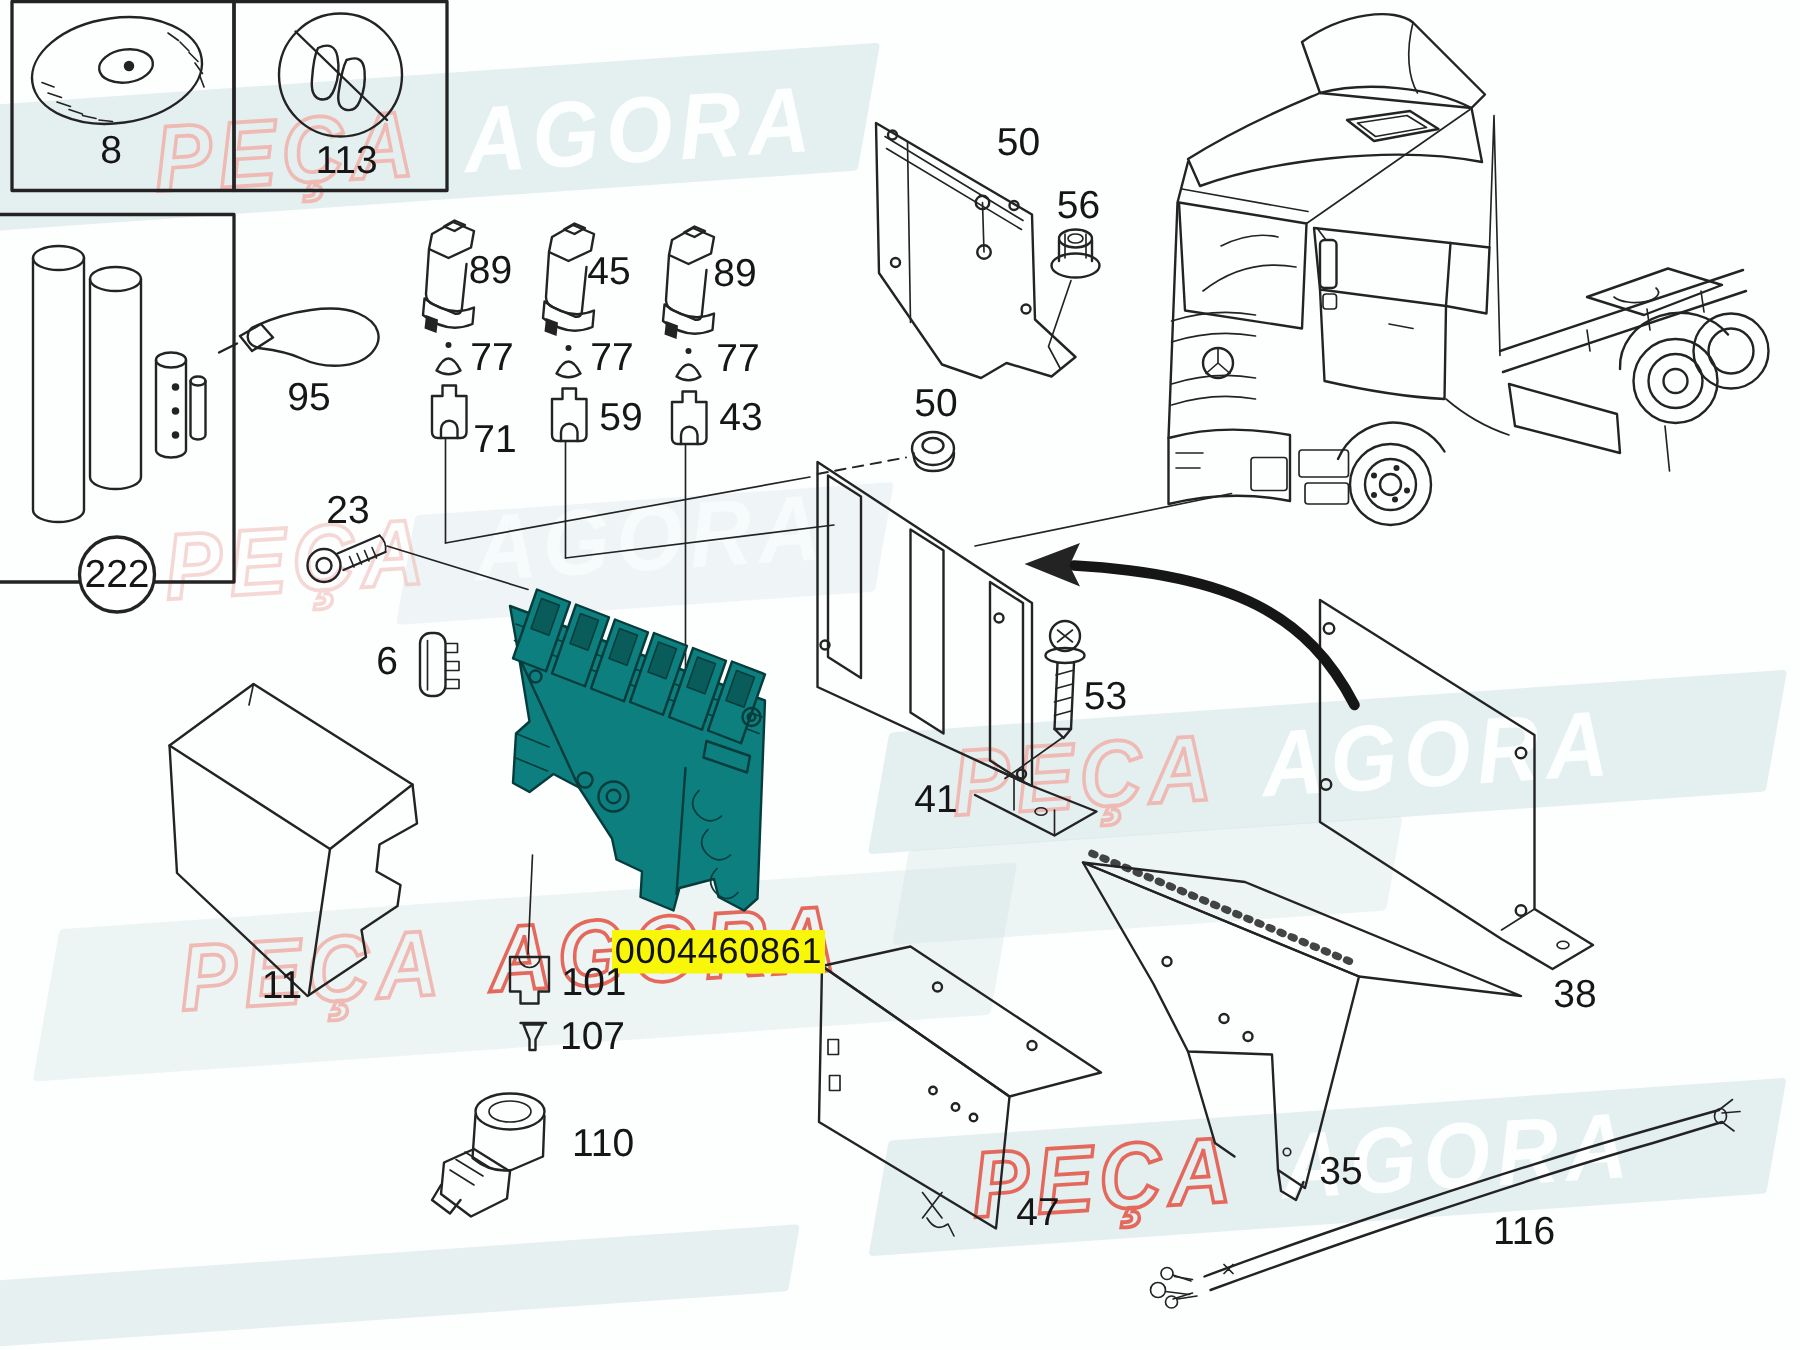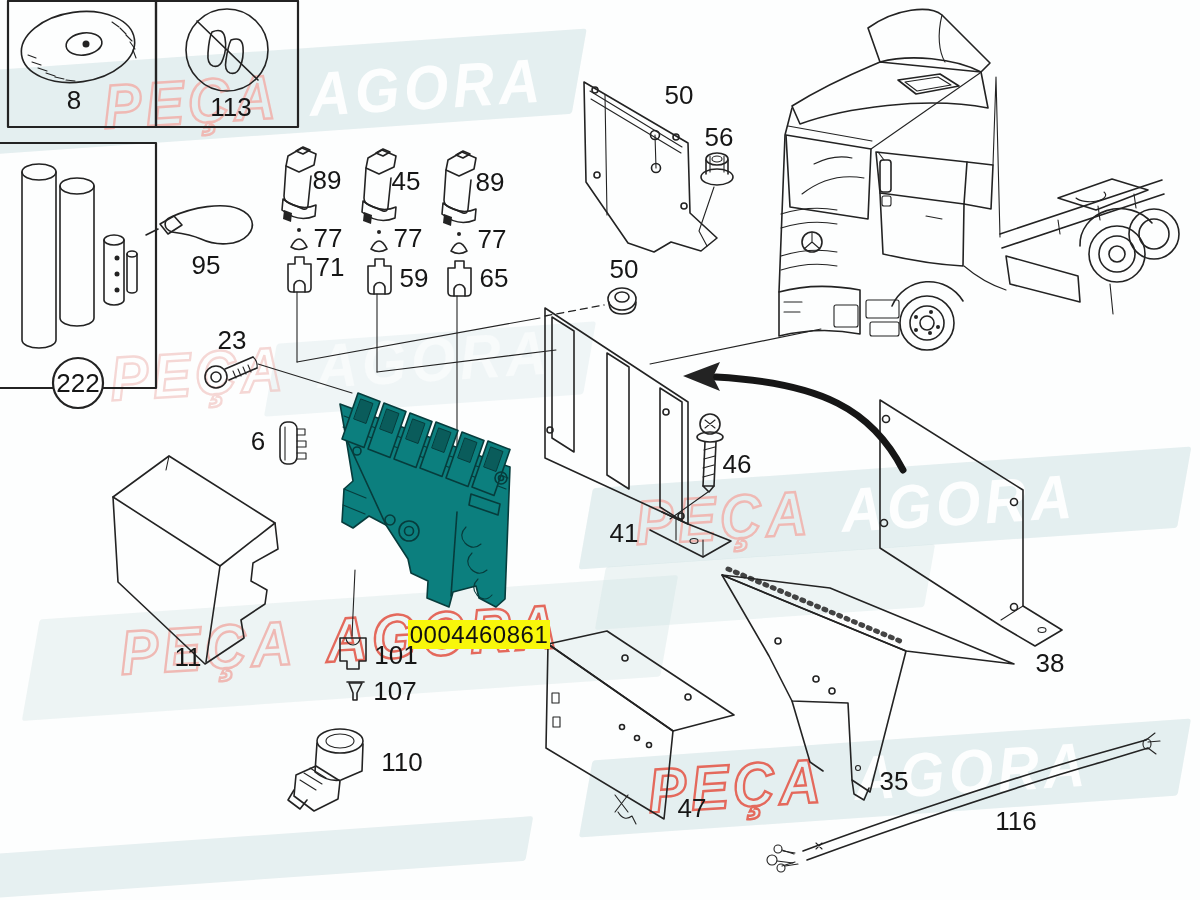--- a/index.html
+++ b/index.html
@@ -412,31 +412,31 @@
   <span class="plbl" style="left:74px;top:100px">8</span>
   <span class="plbl" style="left:231px;top:107px">113</span>
   <span class="plbl" style="left:78px;top:383px">222</span>
   <span class="plbl" style="left:206px;top:265px">95</span>
   <span class="plbl" style="left:327px;top:180px">89</span>
   <span class="plbl" style="left:406px;top:181px">45</span>
   <span class="plbl" style="left:490px;top:182px">89</span>
   <span class="plbl" style="left:328px;top:238px">77</span>
   <span class="plbl" style="left:408px;top:238px">77</span>
   <span class="plbl" style="left:492px;top:239px">77</span>
-  <span class="plbl" style="left:330px;top:267px">71</span>
+  <span class="plbl" style="left:330px;top:293px">71</span>
   <span class="plbl" style="left:414px;top:278px">59</span>
-  <span class="plbl" style="left:494px;top:278px">65</span>
+  <span class="plbl" style="left:494px;top:278px">43</span>
   <span class="plbl" style="left:232px;top:340px">23</span>
   <span class="plbl" style="left:258px;top:441px">6</span>
   <span class="plbl" style="left:188px;top:657px">11</span>
   <span class="plbl" style="left:396px;top:655px">101</span>
   <span class="plbl" style="left:395px;top:691px">107</span>
   <span class="plbl" style="left:402px;top:762px">110</span>
   <span class="plbl" style="left:679px;top:95px">50</span>
   <span class="plbl" style="left:719px;top:137px">56</span>
   <span class="plbl" style="left:624px;top:269px">50</span>
   <span class="plbl" style="left:624px;top:533px">41</span>
-  <span class="plbl" style="left:737px;top:464px">46</span>
+  <span class="plbl" style="left:737px;top:464px">53</span>
   <span class="plbl" style="left:1050px;top:663px">38</span>
   <span class="plbl" style="left:894px;top:781px">35</span>
   <span class="plbl" style="left:692px;top:808px">47</span>
   <span class="plbl" style="left:1016px;top:821px">116</span>
 </div>
 
 </body></html>

